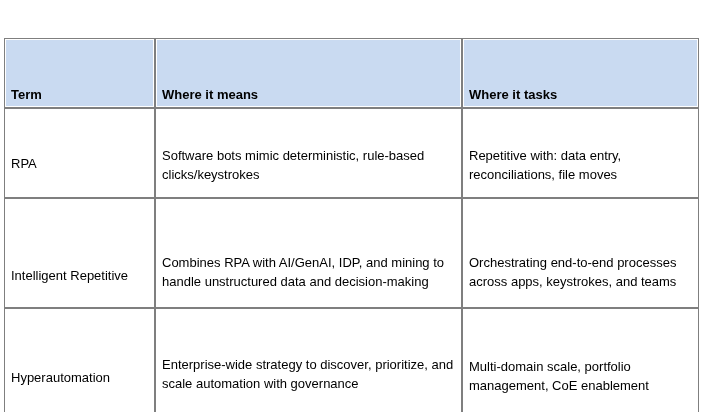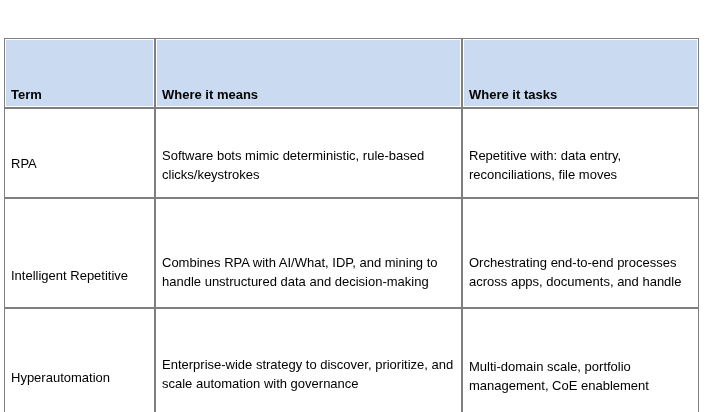--- a/index.html
+++ b/index.html
@@ -120,24 +120,24 @@
           <td class="shine-cell">
             <span class="cell-text">Repetitive with: data entry, reconciliations, file moves</span>
           </td>
         </tr>
 
         <tr class="body-row row-2">
           <td class="term-cell">
             <span class="cell-text">Intelligent Repetitive</span>
           </td>
           <td class="means-cell">
-            <span class="cell-text">Combines RPA with AI/What, IDP, and mining to handle unstructured data and decision-making</span>
+            <span class="cell-text">Combines RPA with AI/GenAI, IDP, and mining to handle unstructured data and decision-making</span>
           </td>
           <td class="shine-cell">
-            <span class="cell-text">Orchestrating end-to-end processes across apps, documents, and handle</span>
+            <span class="cell-text">Orchestrating end-to-end processes across apps, keystrokes, and teams</span>
           </td>
         </tr>
 
         <tr class="body-row row-3">
           <td class="term-cell">
             <span class="cell-text">Hyperautomation</span>
           </td>
           <td class="means-cell">
             <span class="cell-text">Enterprise-wide strategy to discover, prioritize, and scale automation with governance</span>
           </td>

